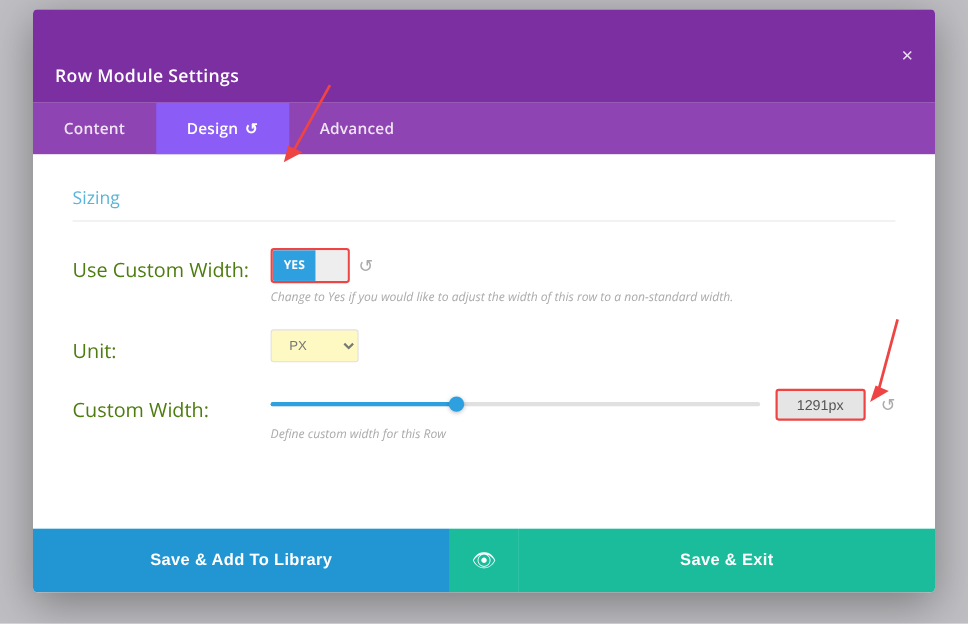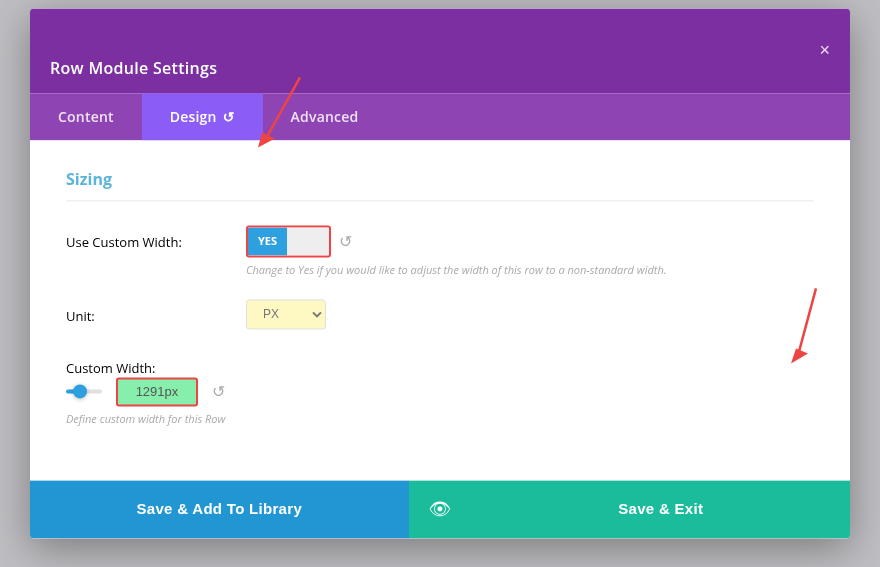--- a/index.html
+++ b/index.html
@@ -84,61 +84,61 @@
     .modal-body {
       padding: 28px 36px 20px 36px;
       background: #fff;
       min-height: 340px;
       position: relative;
     }
 
     .section-title {
       color: #5bb4d9;
       font-size: 16px;
-      font-weight: 700;
+      font-weight: 400;
       margin-bottom: 10px;
     }
     .section-divider {
       border: none;
       border-top: 1px solid #e8e8e8;
       margin-bottom: 24px;
     }
 
     
     .form-row {
       display: flex;
       align-items: flex-start;
       margin-bottom: 22px;
       position: relative;
     }
     .form-label {
       width: 180px;
       padding-top: 8px;
-      font-size: 13px;
-      color: #000000;
+      font-size: 18px;
+      color: #4d7c0f;
       font-weight: 500;
       flex-shrink: 0;
     }
     .form-control-area {
       flex: 1;
     }
 
     
     .toggle-container {
       display: flex;
       align-items: center;
       gap: 8px;
     }
     .toggle-box {
       border: 2px solid #e44;
       border-radius: 3px;
       display: flex;
       align-items: flex-start;
       overflow: hidden;
-      width: 85px;
+      width: 72px;
       height: 32px;
     }
     .toggle-yes {
       background: #2ea0e0;
       color: #fff;
       font-size: 11px;
       font-weight: 700;
       padding: 0 10px;
       height: 100%;
       display: flex;
@@ -208,21 +208,21 @@
       box-shadow: 0 1px 4px rgba(0,0,0,0.25);
     }
     .width-input-box {
       border: 2px solid #e44;
       border-radius: 3px;
       padding: 5px 10px;
       font-size: 13px;
       color: #555;
       width: 82px;
       text-align: center;
-      background: #86efac;
+      background: #e5e5e5;
     }
 
     
     .arrow-down-right {
       position: absolute;
       top: -68px;
       left: 200px;
       width: 80px;
       height: 80px;
       pointer-events: none;
@@ -321,21 +321,21 @@
         <select class="unit-select">
           <option>PX</option>
           <option>%</option>
           <option>EM</option>
           <option>REM</option>
           <option>VW</option>
         </select>
       </div>
     </div>
 
-    <div class="form-row" style="position:relative;flex-direction:column;">
+    <div class="form-row" style="position:relative;">
 
       <svg style="position:absolute;right:-12px;top:-68px;width:90px;height:90px;" viewBox="0 0 90 90" xmlns="http://www.w3.org/2000/svg">
         <line x1="80" y1="5" x2="62" y2="72" stroke="#e44" stroke-width="2.5"></line>
         <polygon points="55,80 60,65 72,70" fill="#e44"></polygon>
       </svg>
 
       <div class="form-label">Custom Width:</div>
       <div class="form-control-area">
         <div class="slider-row-inner">
           <div class="range-track">

